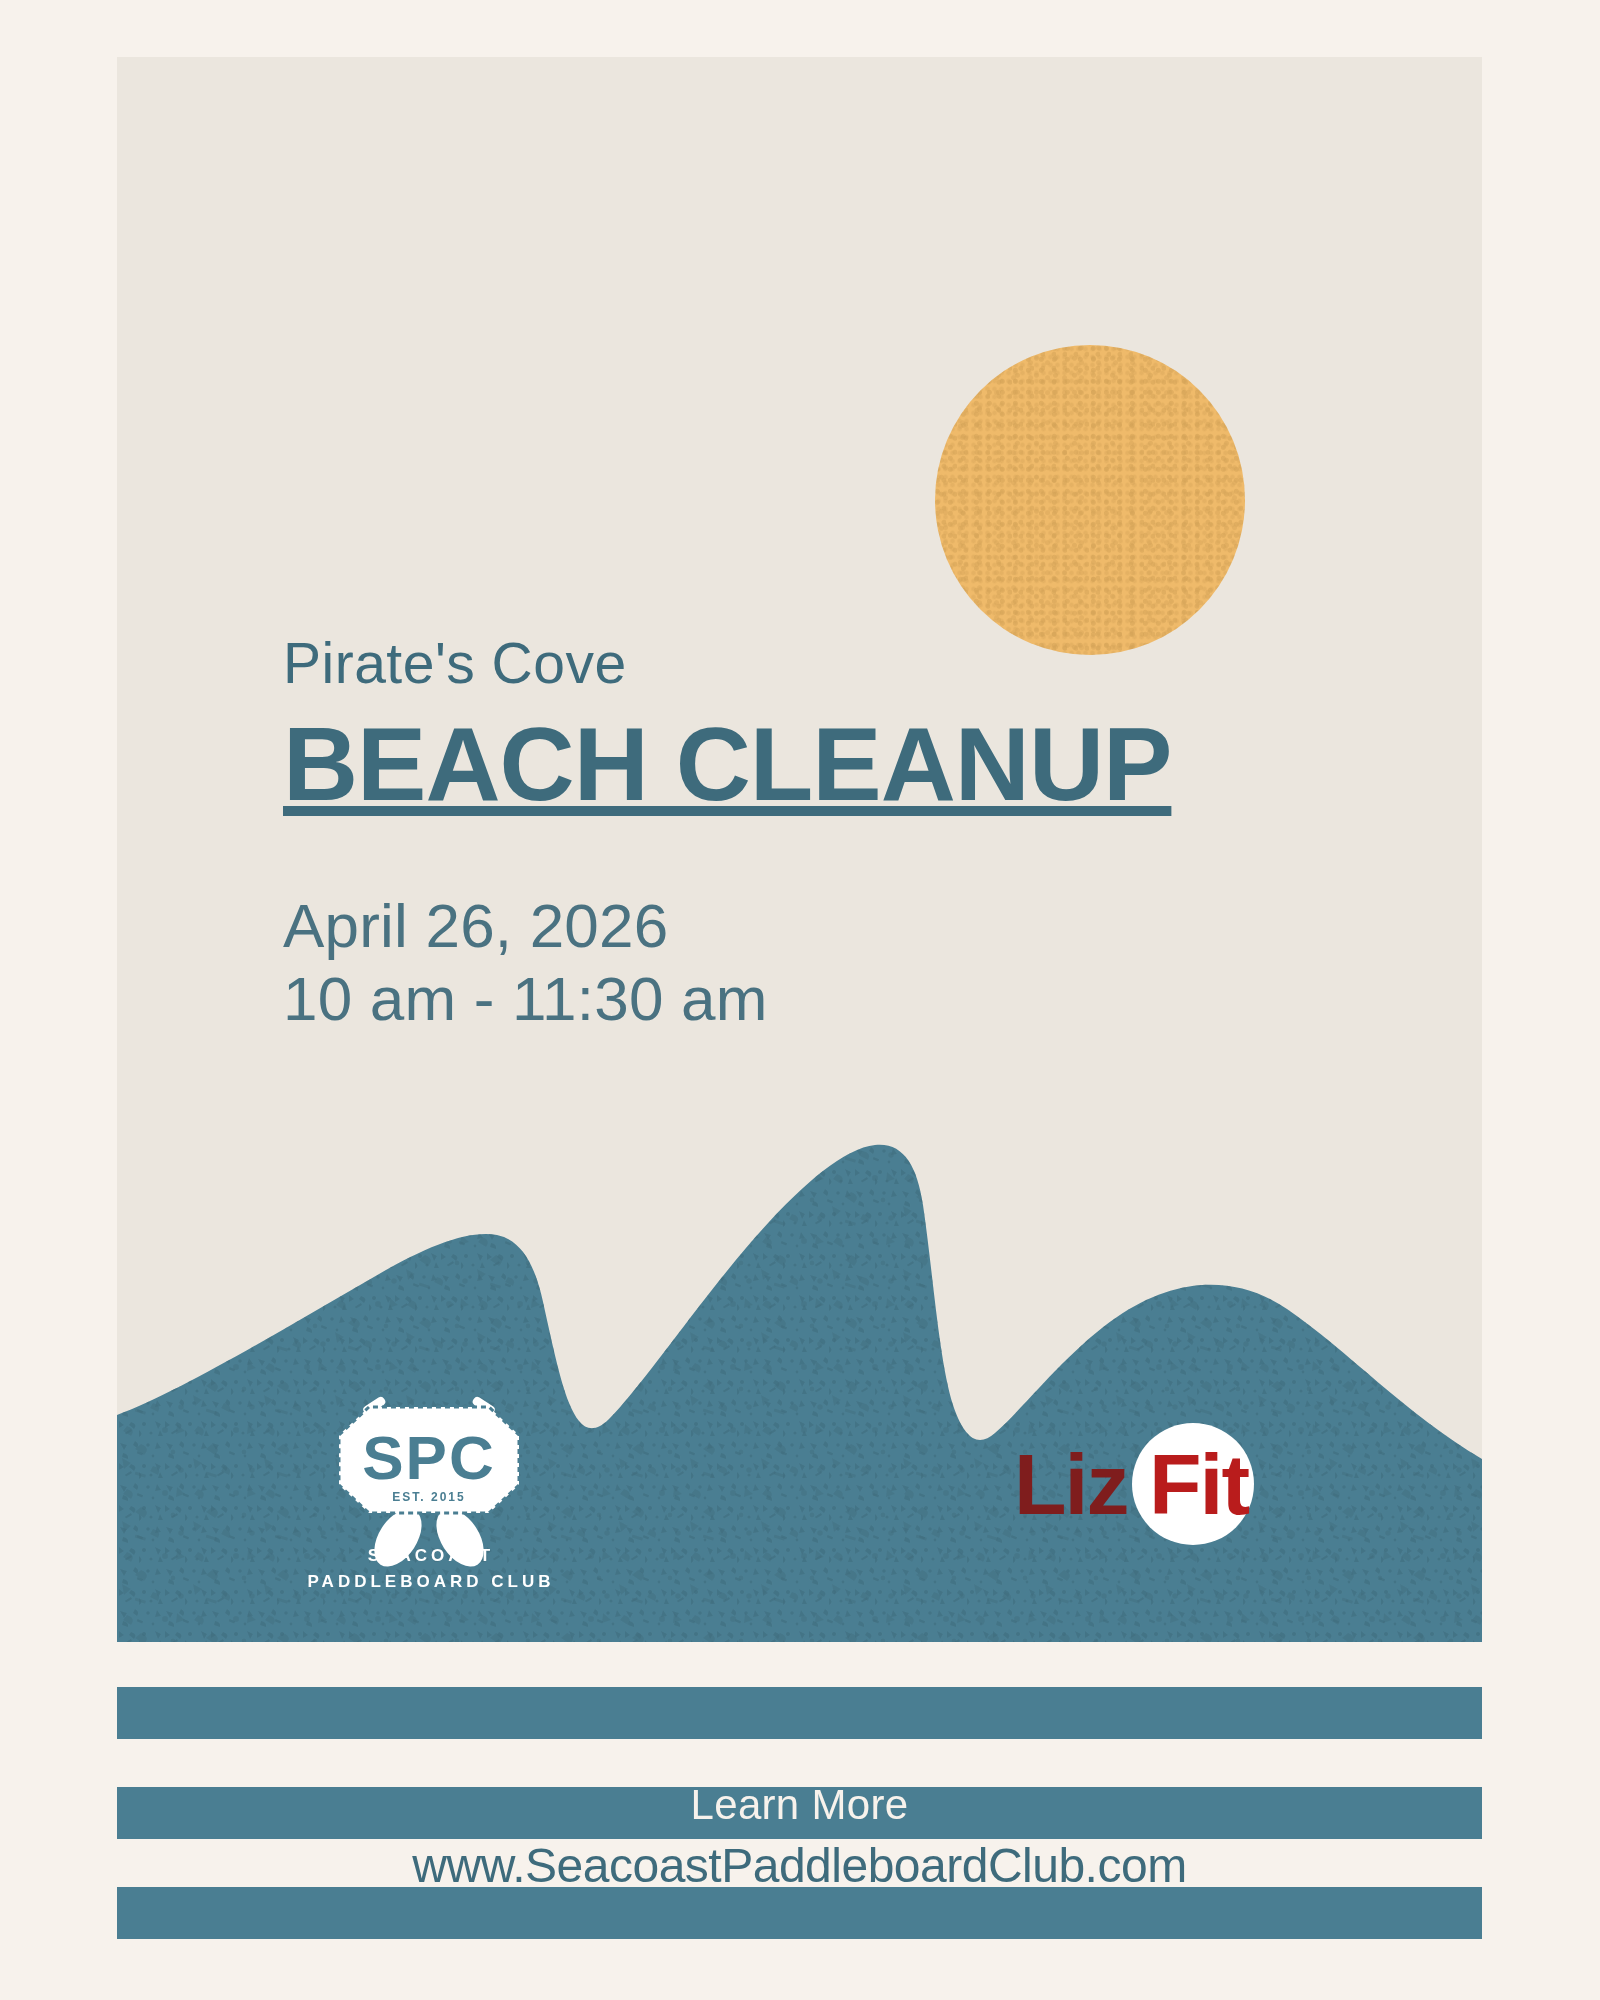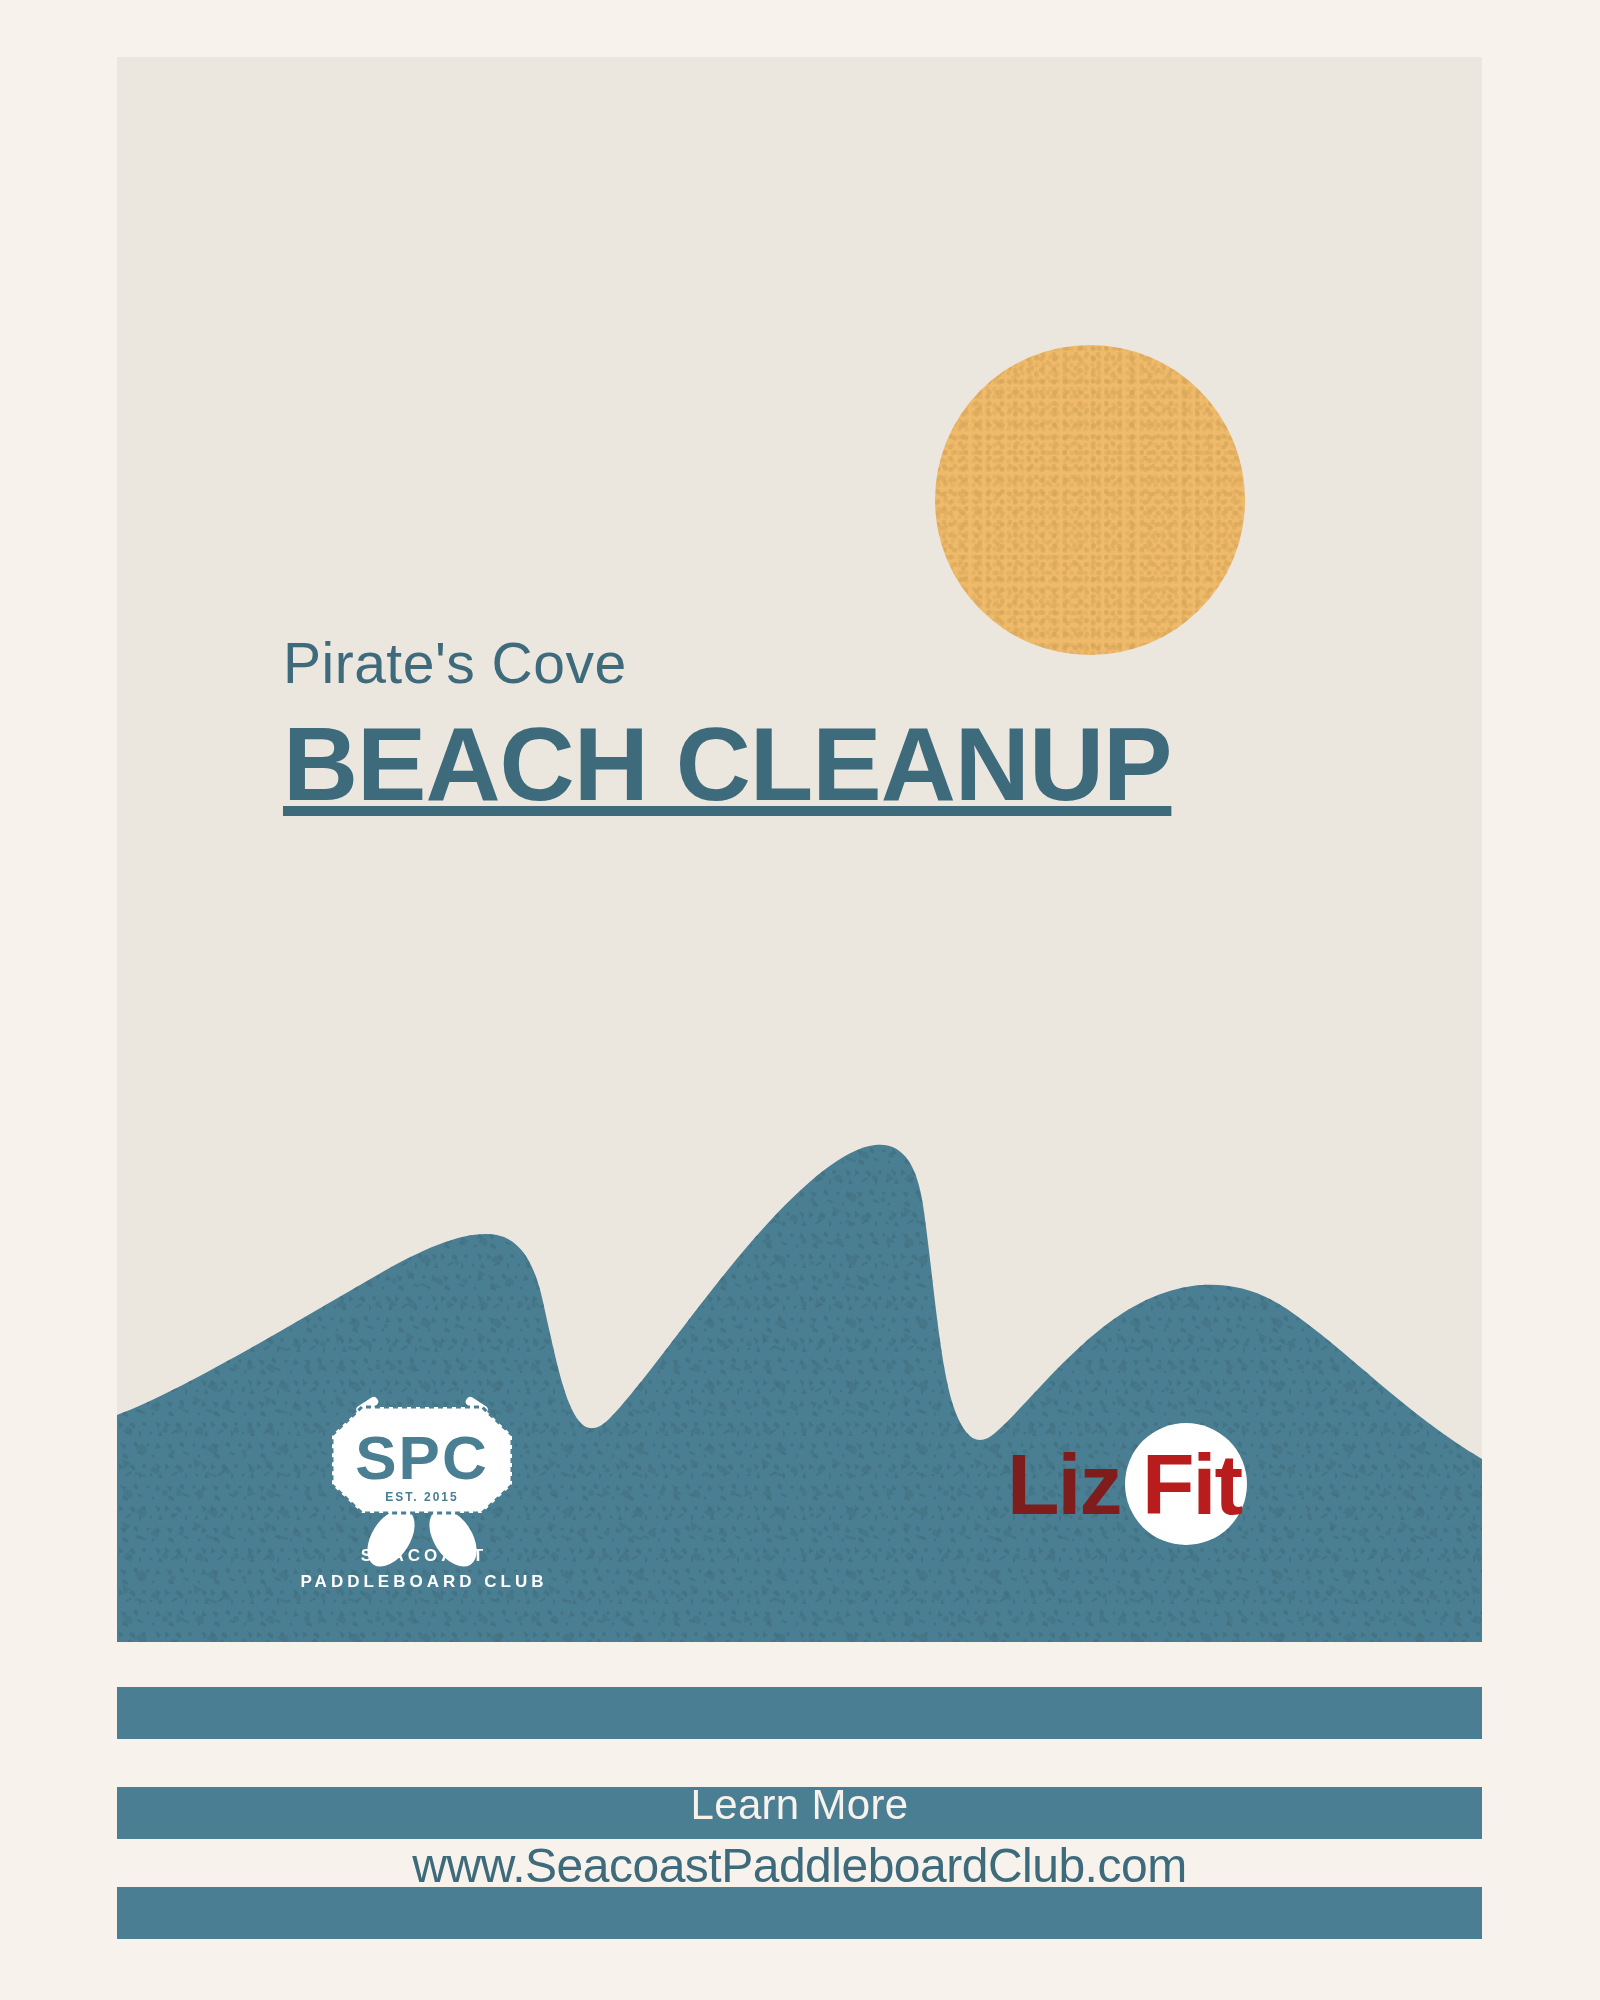--- a/index.html
+++ b/index.html
@@ -108,21 +108,21 @@
     left: 0;
     top: 1046px;  
     width: 1365px;
     height: 539px;
   }
   .wave svg { display: block; width: 1365px; height: 539px; }
 
   
   .logo-row {
     position: absolute;
-    left: 0;
+    left: 7px;
     top: 1320px;
     width: 1149px;
     height: 230px;
   }
   .logo {
     position: absolute;
     color: #FFFFFF;
   }
 
   
@@ -224,20 +224,24 @@
 
     <div class="sun">
       <div class="sun-texture"></div>
     </div>
 
     <div class="headline-block">
       <div class="eyebrow">Pirate's Cove</div>
       <div class="title">BEACH CLEANUP</div>
     </div>
 
+    <div class="datetime">
+      <div class="dt-line">April 26, 2026</div>
+      <div class="dt-line">10 am - 11:30 am</div>
+    </div>
 
     <div class="wave">
       <svg viewBox="0 0 1365 539" xmlns="http://www.w3.org/2000/svg">
         <defs>
           <pattern id="grunge" width="46" height="42" patternUnits="userSpaceOnUse">
             <g fill="#3E6B7C" opacity="0.55">
               <path d="M3 4 l7 2 -3 5 z"></path>
               <path d="M18 2 q5 3 2 7 l-4 -3 z"></path>
               <circle cx="31" cy="6" r="1.8"></circle>
               <path d="M40 3 l4 6 -6 1 z"></path>

